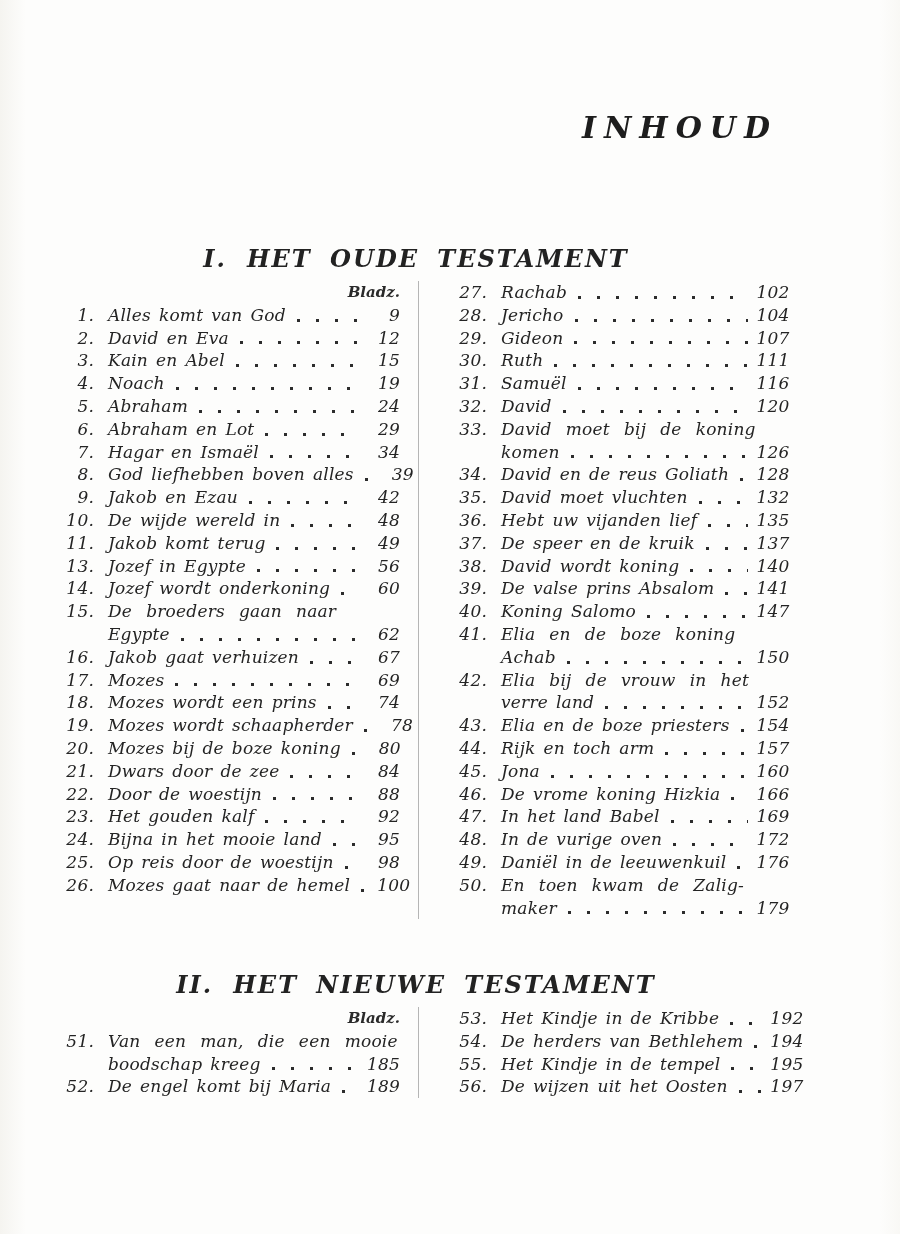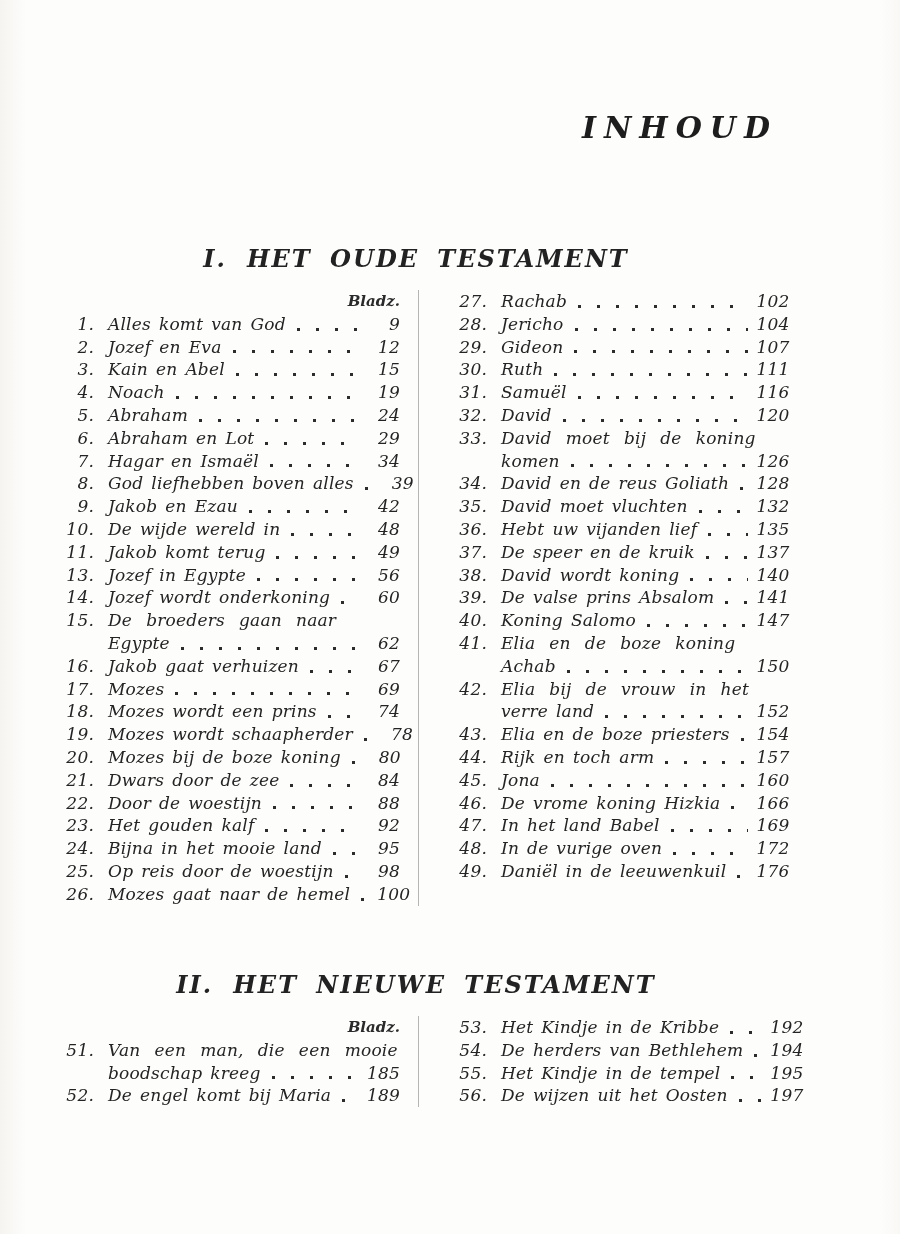--- a/index.html
+++ b/index.html
@@ -35,21 +35,21 @@
     text-align: center;
     font-size: 24px;
     font-weight: 600;
     letter-spacing: 2px;
     word-spacing: 8px;
     color: #222;
     white-space: nowrap;
   }
   .section-heading .numeral { margin-right: 20px; }
 
-  .columns { display: flex; margin-top: 17px; align-items: stretch; }
+  .columns { display: flex; margin-top: 8px; align-items: stretch; }
   .col-left  { width: 340px; flex: 0 0 auto; }
   .divider   { width: 1px; background: #b5b5b5; margin-left: 18px; flex: 0 0 auto; }
   .col-right { flex: 1 1 auto; margin-left: 34px; }
 
   .header-row {
     text-align: right;
     font-size: 15px;
     font-weight: 600;
     line-height: 22.8px;
     color: #2a2a2a;
@@ -96,21 +96,21 @@
                 <span class="title">Alles komt van God</span>
                 <span class="leader"></span>
                 <span class="pageno">9</span>
               </div>
             </div>
           </div>
           <div class="entry-row">
             <span class="num">2.</span>
             <div class="body">
               <div class="line">
-                <span class="title">Jozef en Eva</span>
+                <span class="title">David en Eva</span>
                 <span class="leader"></span>
                 <span class="pageno">12</span>
               </div>
             </div>
           </div>
           <div class="entry-row">
             <span class="num">3.</span>
             <div class="body">
               <div class="line">
                 <span class="title">Kain en Abel</span>
@@ -566,20 +566,31 @@
               </div>
             </div>
           </div>
           <div class="entry-row">
             <span class="num">49.</span>
             <div class="body">
               <div class="line">
                 <span class="title">Daniël in de leeuwenkuil</span>
                 <span class="leader"></span>
                 <span class="pageno">176</span>
+              </div>
+            </div>
+          </div>
+          <div class="entry-row">
+            <span class="num">50.</span>
+            <div class="body">
+              <div class="wrap-first">En toen kwam de Zalig-</div>
+              <div class="line">
+                <span class="title">maker</span>
+                <span class="leader"></span>
+                <span class="pageno">179</span>
               </div>
             </div>
           </div>
         </div>
     </div>
   </section>
 
   <section class="toc-section section-2">
     <h2 class="section-heading">
       <span class="numeral">II.</span><span>HET NIEUWE TESTAMENT</span>

